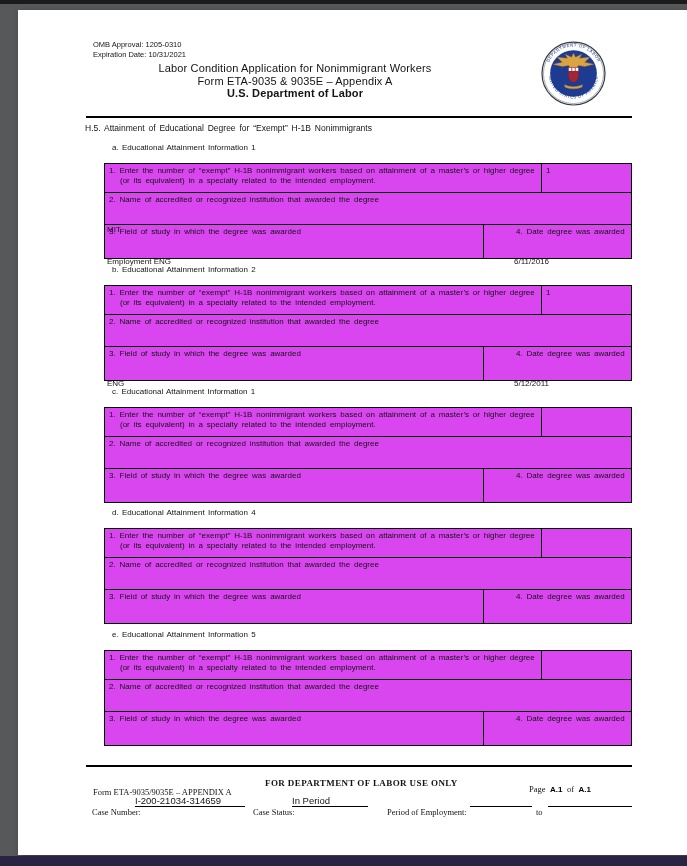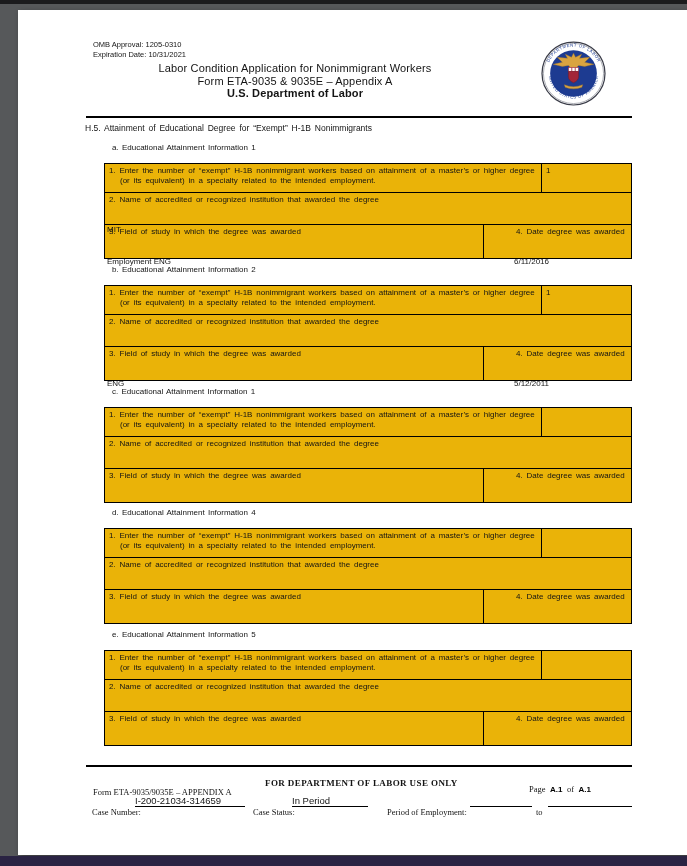--- a/index.html
+++ b/index.html
@@ -21,21 +21,21 @@
   .title-block{position:absolute;left:0;top:52px;width:554px;text-align:center;color:#141414;
     font-size:11px;line-height:12.5px;letter-spacing:.15px;}
   .title-bold{font-weight:bold;}
   .seal{position:absolute;left:523px;top:31px;width:65px;height:65px;}
   .header-rule{position:absolute;left:68px;top:106px;width:546px;height:2px;background:#000;}
   .h5-heading{position:absolute;left:67px;top:113px;font-size:8.5px;word-spacing:1.5px;color:#141414;}
   
   .section{position:absolute;left:0;width:654px;}
   .sec-0{top:133px}.sec-1{top:255px}.sec-2{top:377px}.sec-3{top:498px}.sec-4{top:620px}
   .sec-label{position:absolute;left:94px;top:0;font-size:8px;word-spacing:1px;color:#141414;}
-  .sec-table{position:absolute;left:86px;top:20px;width:528px;border:1px solid #000;background:#eab308;box-sizing:border-box;}
+  .sec-table{position:absolute;left:86px;top:20px;width:528px;border:1px solid #000;background:#d946ef;box-sizing:border-box;}
   .row{box-sizing:border-box;}
   .row1{display:flex;height:29px;border-bottom:1px solid #000;}
   .row2{height:32px;border-bottom:1px solid #000;padding:2px 4px 0 4px;}
   .row3{display:flex;height:33px;gap:28px;}
   .q1cell{width:437px;border-right:1px solid #000;box-sizing:border-box;padding:2px 6px 0 4px;}
   .numcell{flex:1;padding:2px 2px 0 4px;font-size:8px;color:#141414;}
   .q3cell{width:379px;border-right:1px solid #000;box-sizing:border-box;padding:2px 4px 0 4px;}
   .q4cell{flex:1;padding:2px 4px 0 4px;}
   .flabel{font-size:8px;line-height:10px;word-spacing:1.6px;color:#141414;padding-left:11px;text-indent:-11px;}
   .fvalue{font-size:8px;line-height:10px;color:#141414;margin-top:20px;margin-left:-2px;min-height:10px;}

